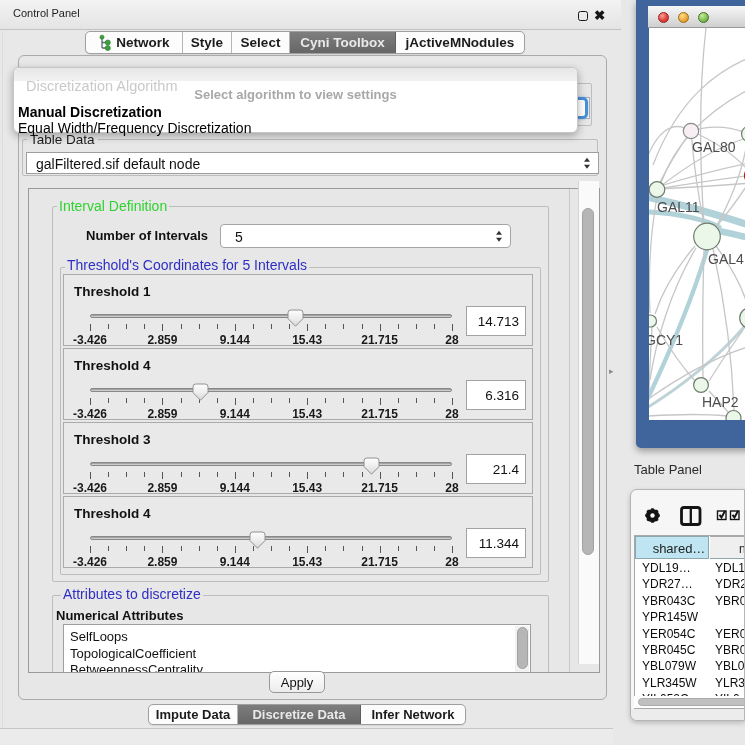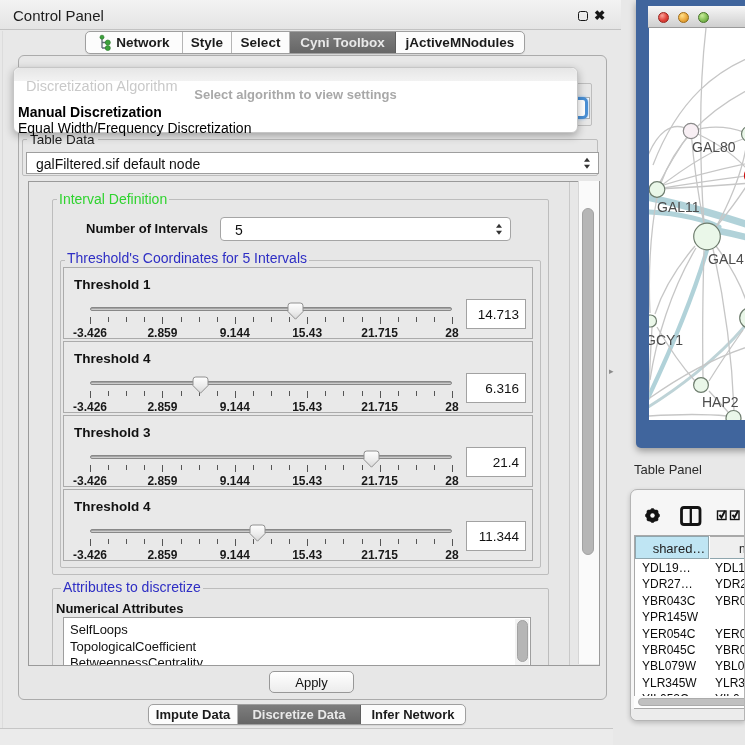--- a/index.html
+++ b/index.html
@@ -3,21 +3,21 @@
 <meta charset="utf-8">
 <style>
 * { margin:0; padding:0; box-sizing:border-box; }
 html,body { width:745px; height:745px; overflow:hidden; }
 body { font-family:"Liberation Sans", sans-serif; background:#e8e8e8; position:relative; }
 .abs { position:absolute; }
 
 
 #cp-titlebar { left:0; top:0; width:621px; height:30px;
   background:linear-gradient(#f3f3f3,#e4e4e4); border-bottom:1px solid #c2c2c2; }
-#cp-title { left:13px; top:7px; font-size:15px; color:#1d1d1d; }
+#cp-title { left:13px; top:7px; font-size:11px; color:#1d1d1d; }
 #ic-float { left:578px; top:10.5px; width:9.5px; height:10px; border:1.6px solid #161616; border-radius:2.5px; }
 #ic-close { left:594px; top:7px; font-size:13.5px; font-weight:bold; color:#161616; }
 
 
 .seg { display:flex; height:23px; border:1px solid #9f9f9f; border-radius:5px;
   background:#fcfcfc; overflow:hidden; box-shadow:0 1px 1px rgba(0,0,0,0.08); }
 .seg > div { display:flex; align-items:center; justify-content:center;
   font-size:13px; font-weight:bold; color:#1b1b1b; border-right:1px solid #b5b5b5; }
 .seg > div:last-child { border-right:none; }
 .seg > div.sel { background:linear-gradient(#7e7e7e,#666666); color:#e9e9e9; border-right-color:#5e5e5e; }
@@ -32,21 +32,21 @@
 .grouplab { font-size:13.5px; color:#1d1d1d; background:#e7e7e7; padding:0 3px; }
 .gbox { border:1px solid #bdbdbd; border-radius:2px; }
 
 
 .combo-sq { background:#fff; border:1px solid #9e9e9e; font-size:14px; color:#111; }
 .updown { position:absolute; right:5px; top:50%; transform:translateY(-50%); width:9px; }
 .updown .u { width:0;height:0;border-left:3.5px solid transparent;border-right:3.5px solid transparent;border-bottom:4.5px solid #333; margin-bottom:2.5px;}
 .updown .d { width:0;height:0;border-left:3.5px solid transparent;border-right:3.5px solid transparent;border-top:4.5px solid #333;}
 
 
-#scrollp { left:28px; top:181px; width:572px; height:485px; border:1px solid #9a9a9a; background:#e7e7e7; overflow:hidden; }
+#scrollp { left:28px; top:188px; width:572px; height:485px; border:1px solid #9a9a9a; background:#e7e7e7; overflow:hidden; }
 #vscroll { left:578px; top:181px; width:21px; height:483px; background:#fafafa; border-left:1px solid #d5d5d5; }
 #vscroll .thumb { position:absolute; left:3px; top:27px; width:12px; height:347px; background:#b6b6b6; border-radius:7px; border:1px solid #a2a2a2;}
 
 .bluelab { font-size:14px; color:#2e2ec4; background:#e7e7e7; padding:0 2px;}
 .greenlab { font-size:14px; color:#2fd32f; background:#e7e7e7; padding:0 2px;}
 .boldlab { font-size:13px; font-weight:bold; color:#111; }
 
 
 .tbox { position:absolute; left:34px; width:470px; height:72px; border:1px solid #ababab; background:#e9e9e9; }
 .tname { position:absolute; left:10px; top:9px; font-size:13.5px; font-weight:bold; color:#111; }
@@ -62,21 +62,21 @@
 
 #popup { left:13px; top:67px; width:565px; height:66px; background:#ffffff;
   border:1px solid #c6c6c6; border-radius:6px; box-shadow:0 3px 8px rgba(0,0,0,0.30); }
 #popup .band { position:absolute; left:0; right:0; top:0; height:13px;
   background:linear-gradient(#e6e6e6,#f2f2f2); border-radius:6px 6px 0 0; }
 #popup .ghost { position:absolute; left:0; right:0; top:19px; text-align:center; font-size:13px; font-weight:bold; color:#a8a8a8; }
 #popup .it1 { position:absolute; left:4px; top:36px; font-size:14px; font-weight:bold; color:#000; }
 #popup .it2 { position:absolute; left:4px; top:52px; font-size:14px; color:#000; }
 
 
-#apply { left:269px; top:671px; width:85px; height:22px; background:linear-gradient(#ffffff,#ececec);
+#apply { left:269px; top:671px; width:56px; height:22px; background:linear-gradient(#ffffff,#ececec);
   border:1px solid #989898; border-radius:5px; font-size:13px; color:#111; text-align:center; padding-top:3px; }
 
 
 #spl { left:609px; top:366px; font-size:9px; color:#8a8a8a; }
 
 
 #netwin { left:636px; top:0; width:125px; height:448px; background:#40659d; border-radius:0 0 0 5px;
   box-shadow:0 3px 7px rgba(0,0,0,0.35); }
 #nettb { position:absolute; left:12px; top:6px; right:0; height:22px;
   background:linear-gradient(#f7f7f7,#cfcfcf); border-bottom:1px solid #9a9a9a; }

